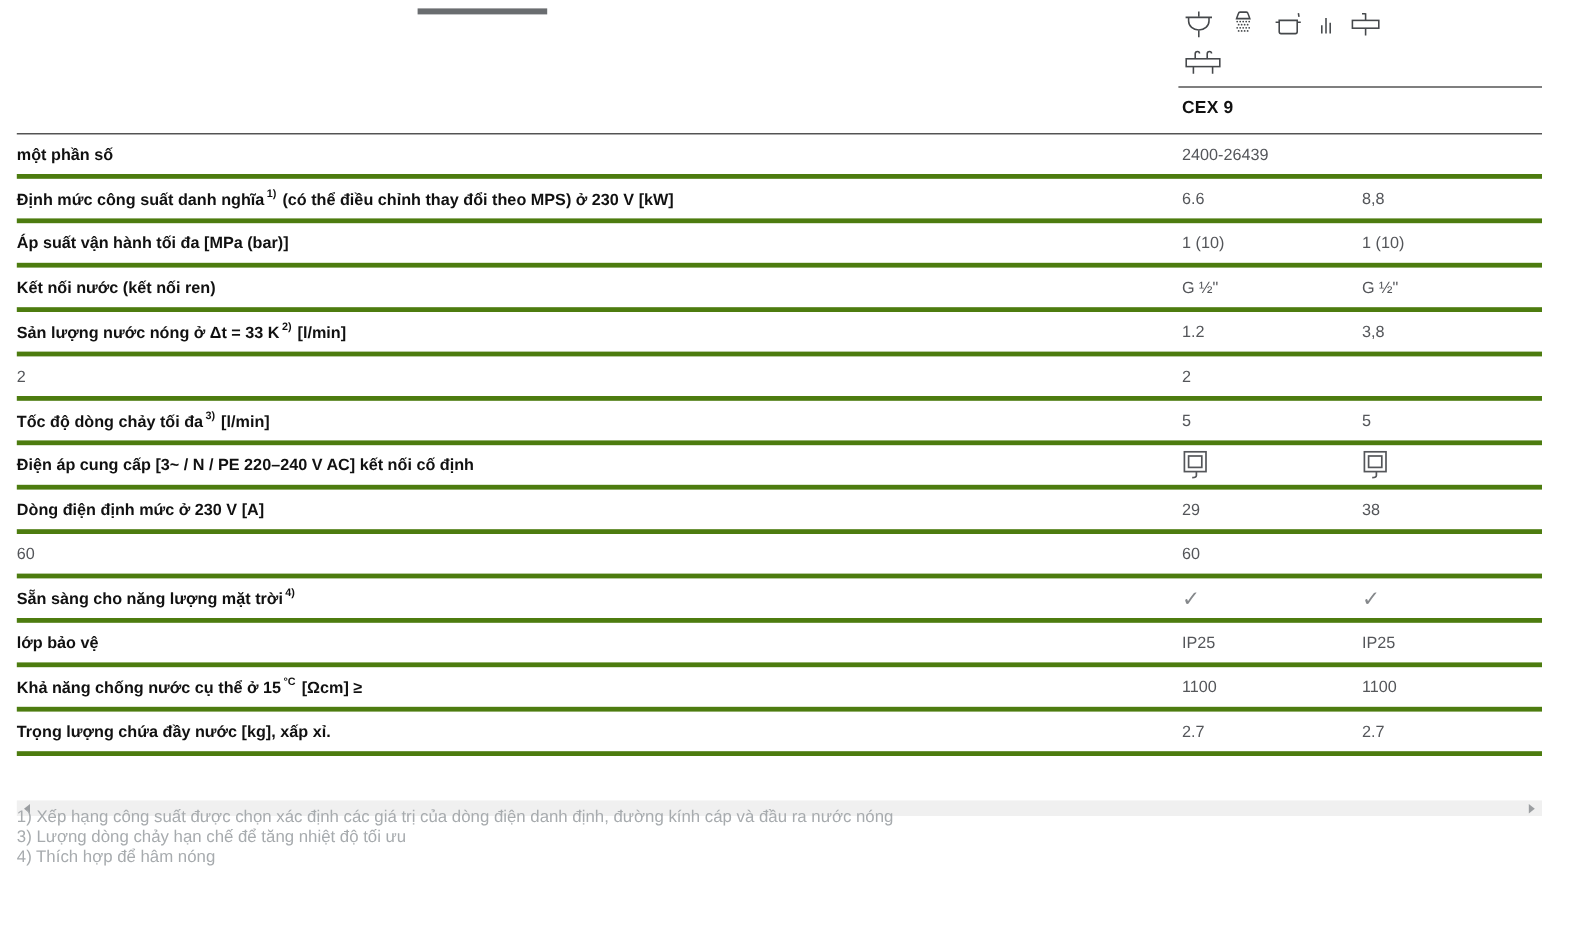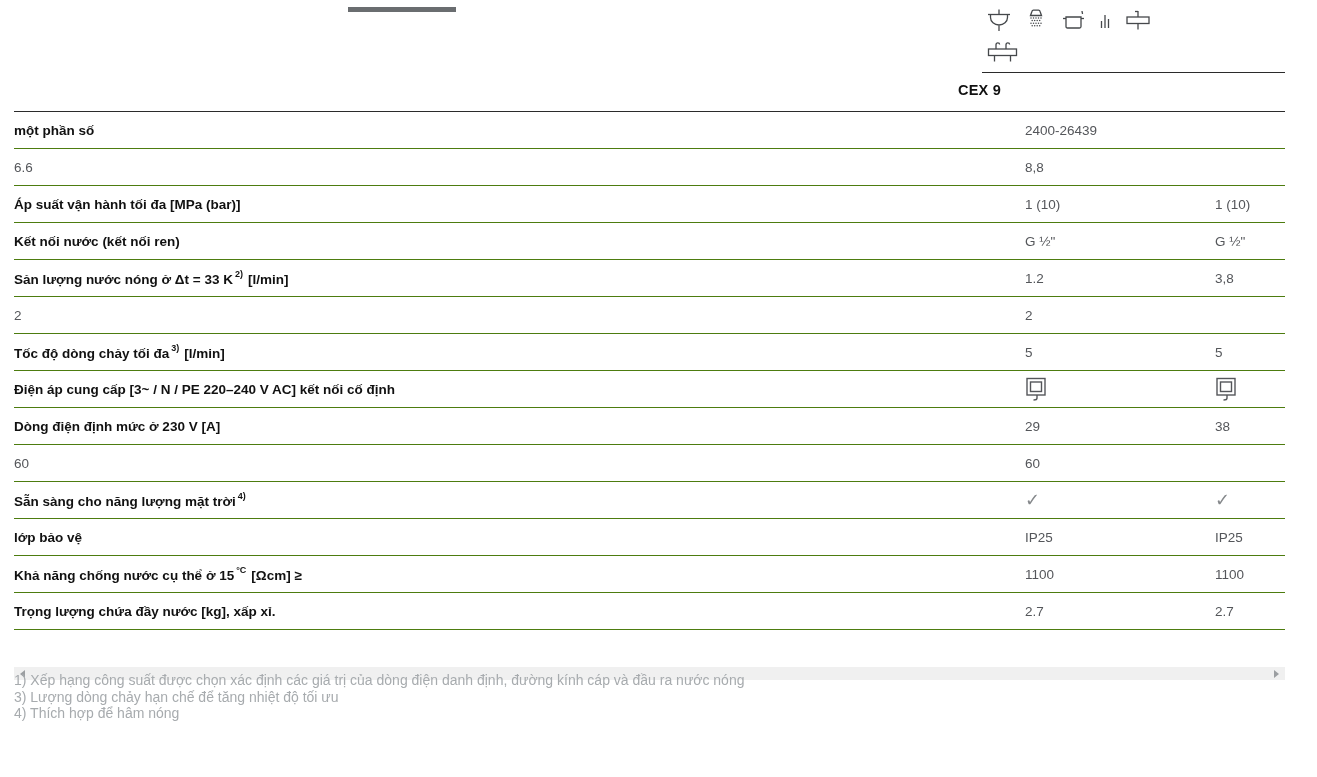--- a/index.html
+++ b/index.html
@@ -7,24 +7,24 @@
               font-family:"Liberation Sans", sans-serif; }
   .top-bar { position:absolute; left:348px; top:7px; width:108px; height:5px; background:#6a6d70; }
 
   .table-wrap { position:absolute; left:14px; top:0; width:1271px; }
 
   .header-block { position:relative; height:112px; border-bottom:1px solid #2b2b2b; }
   .icons-row1 { position:absolute; left:972px; top:8px; display:flex; align-items:flex-end; gap:11px; }
   .icons-row2 { position:absolute; left:972px; top:40px; }
   .icons-row1 svg, .icons-row2 svg { display:block; }
   .header-rule { position:absolute; left:968px; right:0; top:72px; border-top:1px solid #2b2b2b; }
-  .product-name { position:absolute; left:944px; top:82px; font-size:14.5px; font-weight:700; color:#111; letter-spacing:.2px; }
+  .product-name { position:absolute; left:971px; top:82px; font-size:14.5px; font-weight:700; color:#111; letter-spacing:.2px; }
 
   .row { display:grid; grid-template-columns:971px 150px 1fr; align-items:center;
-         height:37px; border-bottom:1px solid #4d7c0f;gap:40px; }
+         height:37px; border-bottom:4px solid #4d7c0f; }
   .row .label { font-size:13.5px; font-weight:700; color:#111; padding-right:10px; white-space:nowrap; }
   .row .label sup { font-size:9px; font-weight:700; position:relative; top:-1px; margin:0 5px 0 2px; }
   .row .val { font-size:13.5px; font-weight:400; color:#54565a; white-space:nowrap; }
   .row .val.check { font-size:18px; color:#85888b; }
   .plug-icon svg { display:block; }
 
   .hscroll { position:absolute; left:14px; top:667px; width:1271px; height:13px; background:#f0f0f0; }
   .arrow { position:absolute; top:3px; width:0; height:0; border-top:4px solid transparent; border-bottom:4px solid transparent; }
   .arrow-left  { left:6px;  border-right:5px solid #9b9ea1; }
   .arrow-right { right:6px; border-left:5px solid #9b9ea1; }
@@ -112,20 +112,21 @@
     <div class="product-name">CEX 9</div>
   </div>
 
   <div id="table-rows">
       <div class="row">
         <div class="label">một phần số</div>
         <div class="val">2400-26439</div>
         <div class="val"></div>
       </div>
       <div class="row">
+        <div class="label">Định mức công suất danh nghĩa<sup>1)</sup>(có thể điều chỉnh thay đổi theo MPS) ở 230 V [kW]</div>
         <div class="val">6.6</div>
         <div class="val">8,8</div>
       </div>
       <div class="row">
         <div class="label">Áp suất vận hành tối đa [MPa (bar)]</div>
         <div class="val">1 (10)</div>
         <div class="val">1 (10)</div>
       </div>
       <div class="row">
         <div class="label">Kết nối nước (kết nối ren)</div>

